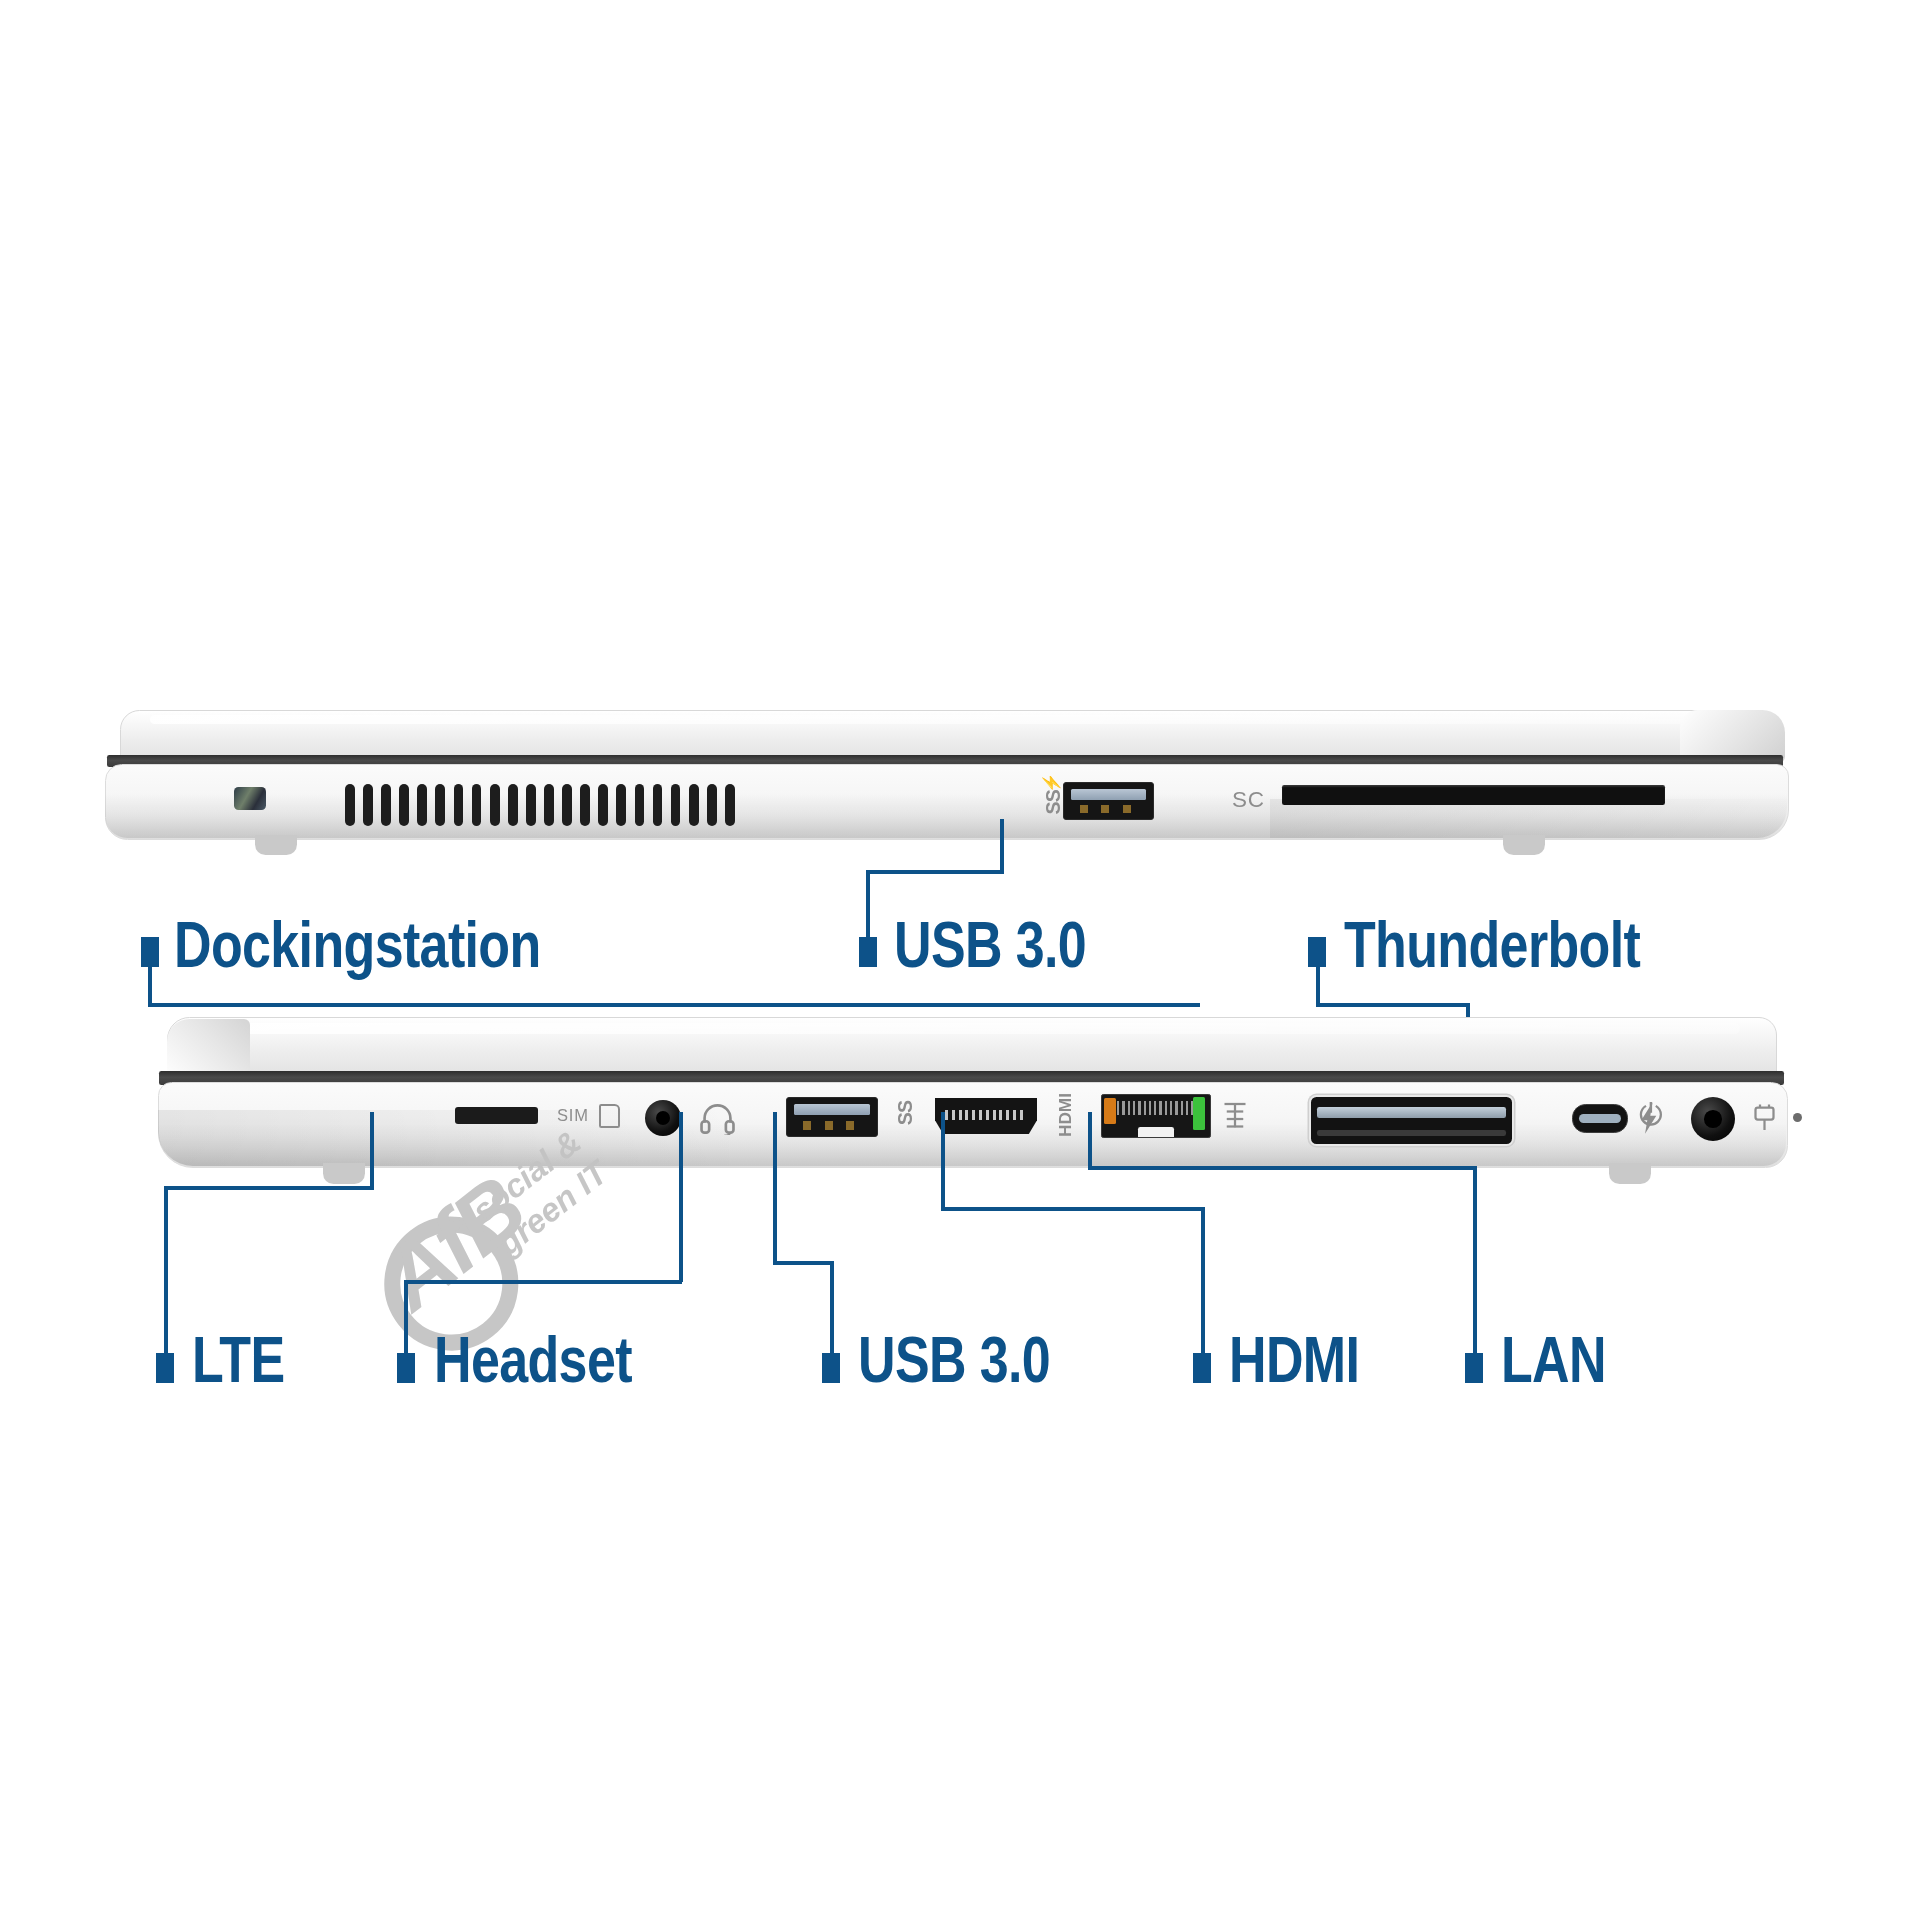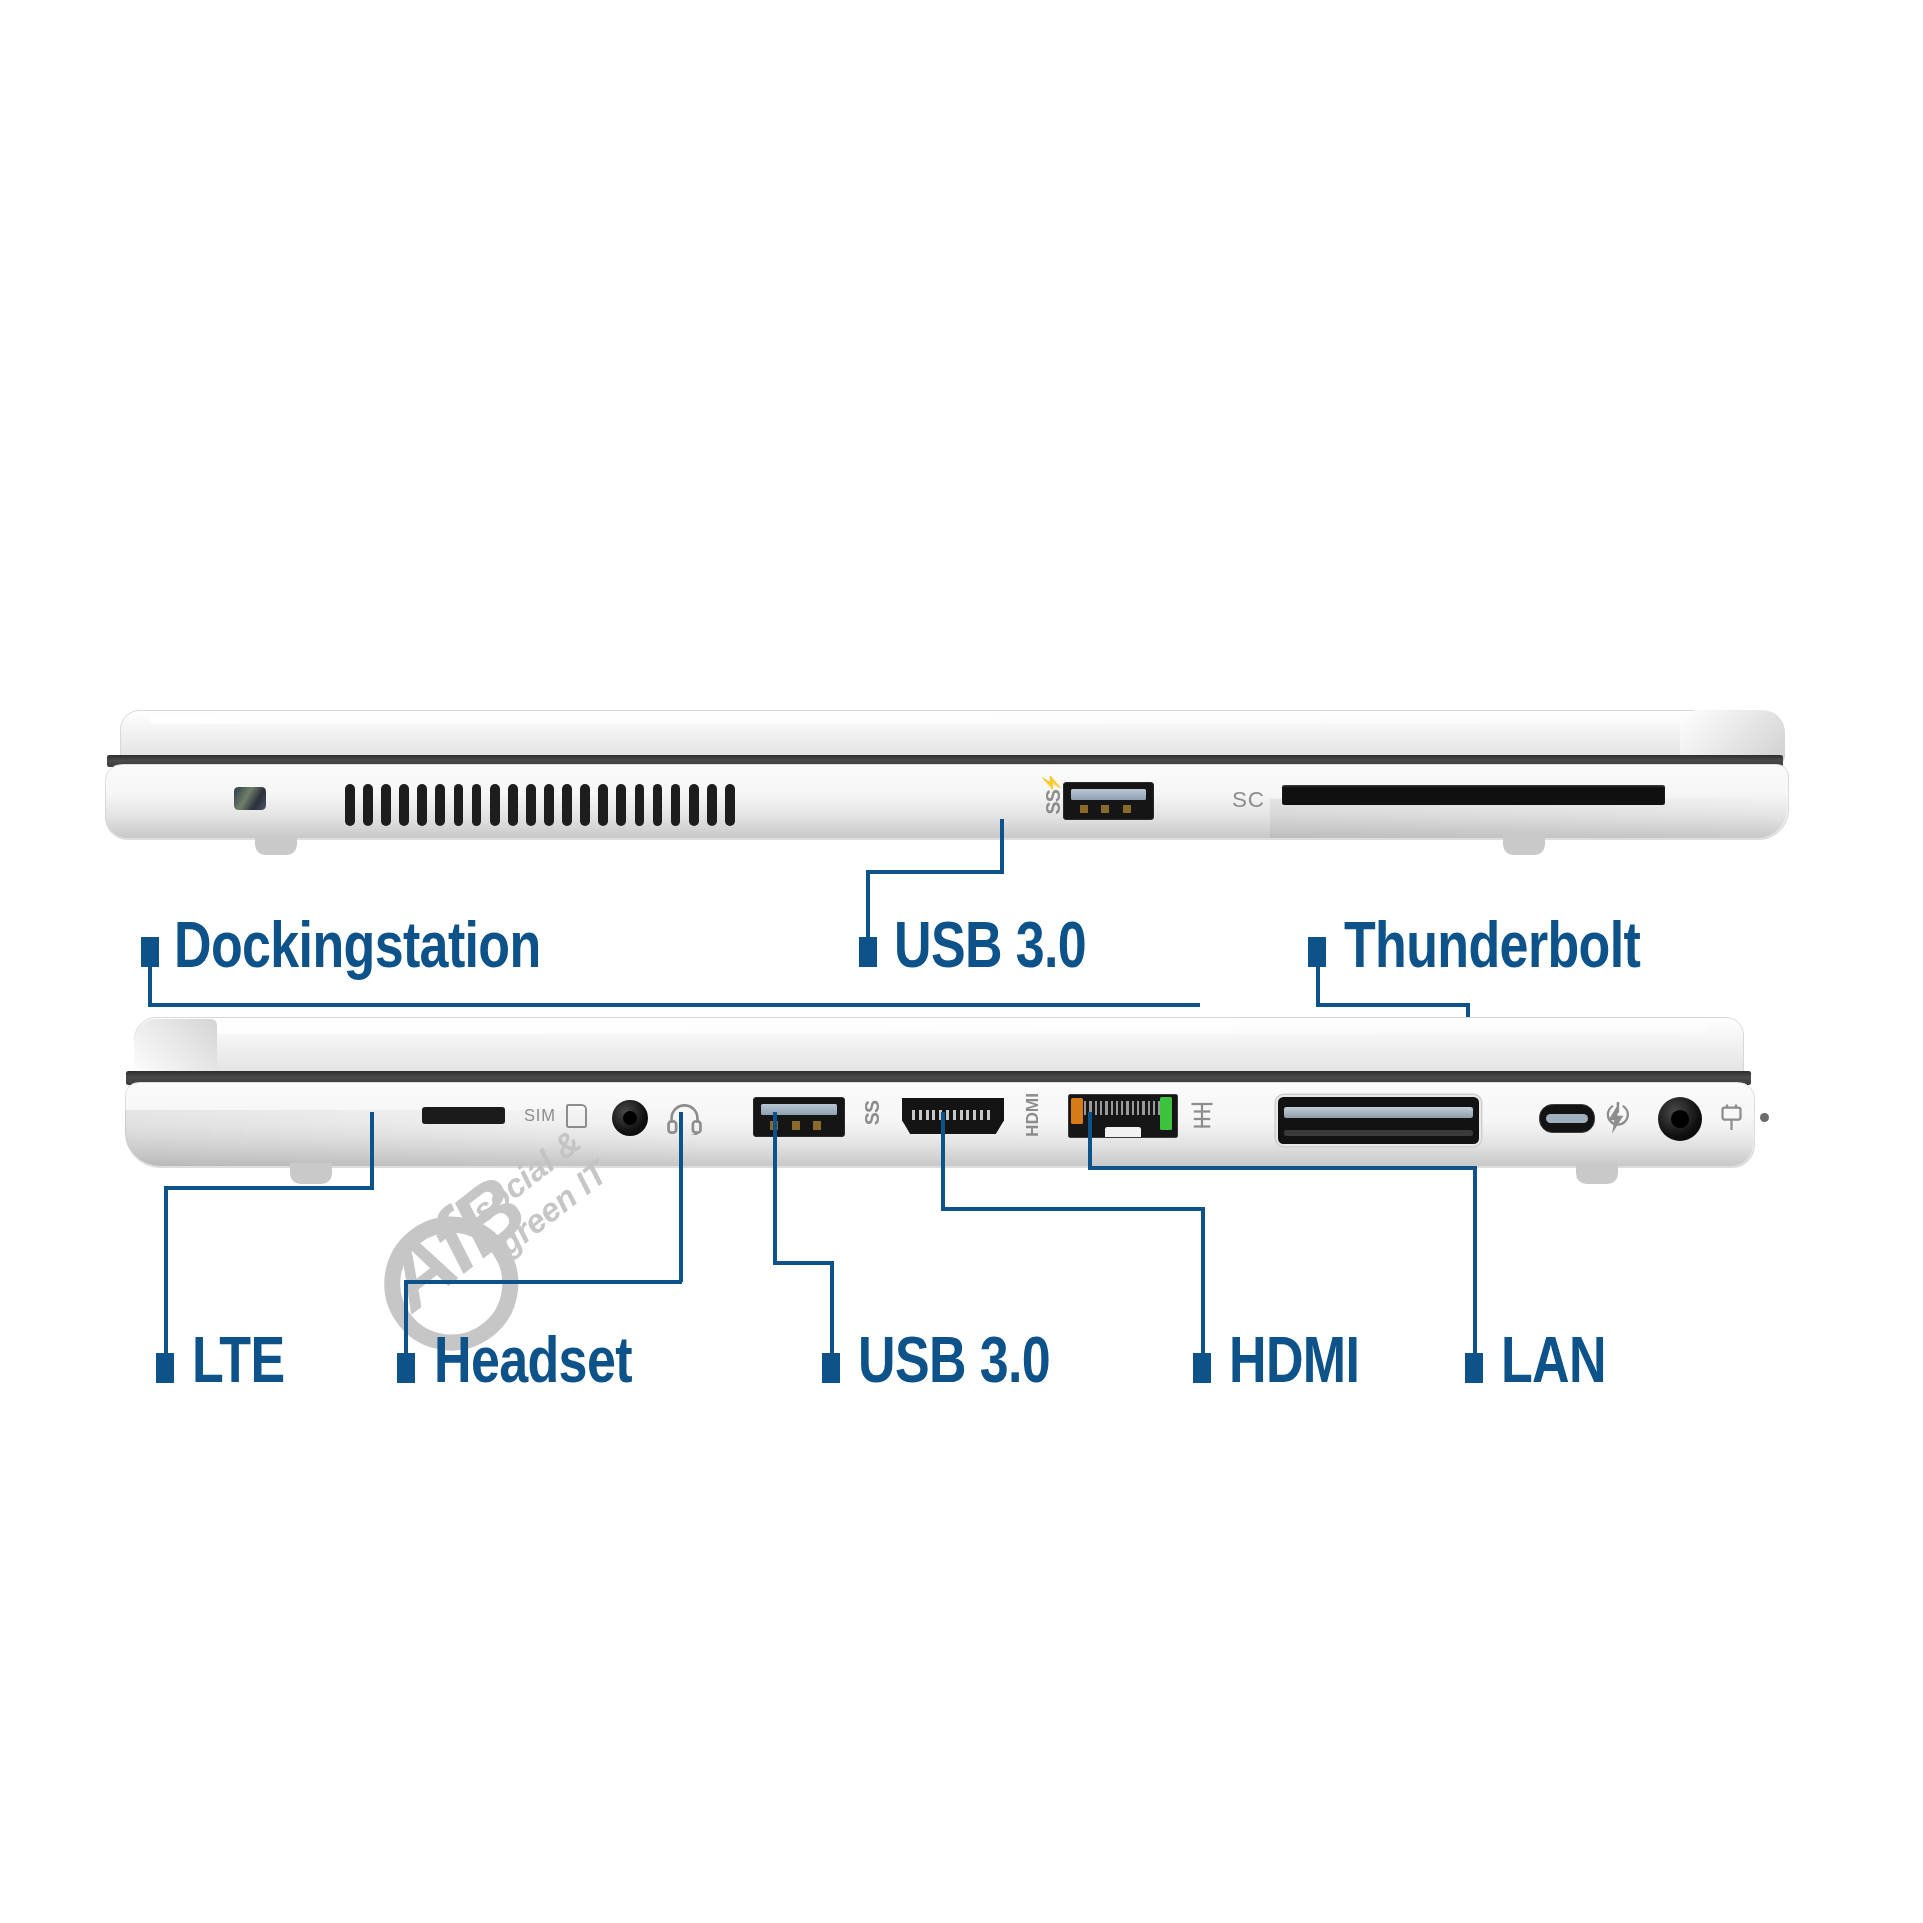--- a/index.html
+++ b/index.html
@@ -169,21 +169,21 @@
   <div class="ln lnv" style="left:866px;top:870px;height:77px;"></div>
   <div class="marker" style="left:859px;top:937px;"></div>
   <div class="lbl" style="left:894px;top:912px;">USB 3.0</div>
 
   <div class="marker" style="left:1308px;top:937px;"></div>
   <div class="lbl" style="left:1344px;top:912px;">Thunderbolt</div>
   <div class="ln lnv" style="left:1316px;top:967px;height:39px;"></div>
   <div class="ln lnh" style="left:1316px;top:1003px;width:154px;"></div>
   <div class="ln lnv" style="left:1466px;top:1003px;height:90px;"></div>
 
-  <div class="laptop" style="left:90px;top:1011px;width:1683px;height:173px;">
+  <div class="laptop" style="left:123px;top:1011px;width:1683px;height:173px;">
 
     <div class="lid" style="left:44px;top:6px;width:1608px;height:59px;border-radius:22.5px 18px 3px 3px;"></div>
     <div class="abs" style="left:69px;top:12px;width:1548px;height:10.5px;background:linear-gradient(to right,rgba(255,255,255,.95),rgba(255,255,255,.3));border-radius:7.5px;"></div>
     <div class="abs" style="left:44px;top:7.5px;width:83px;height:60px;background:linear-gradient(45deg,#ffffff,#e6e6e6 60%,#d4d4d4);border-radius:22.5px 6px 3px 4.5px;"></div>
 
     <div class="gap" style="left:36px;top:60px;width:1625px;height:13.5px;border-radius:2.3px;"></div>
 
     <div class="base" style="left:35px;top:71px;width:1628px;height:84px;border-radius:13.5px 16.5px 22.5px 35px;"></div>
     <div class="abs" style="left:35px;top:99px;width:571px;height:56px;background:linear-gradient(60deg,rgba(0,0,0,0.08),rgba(0,0,0,0));border-radius:0 0 0 35px;"></div>
     <div class="baseshade" style="left:35px;top:113px;width:1628px;height:42px;border-radius:0 0 22.5px 35px;"></div>

